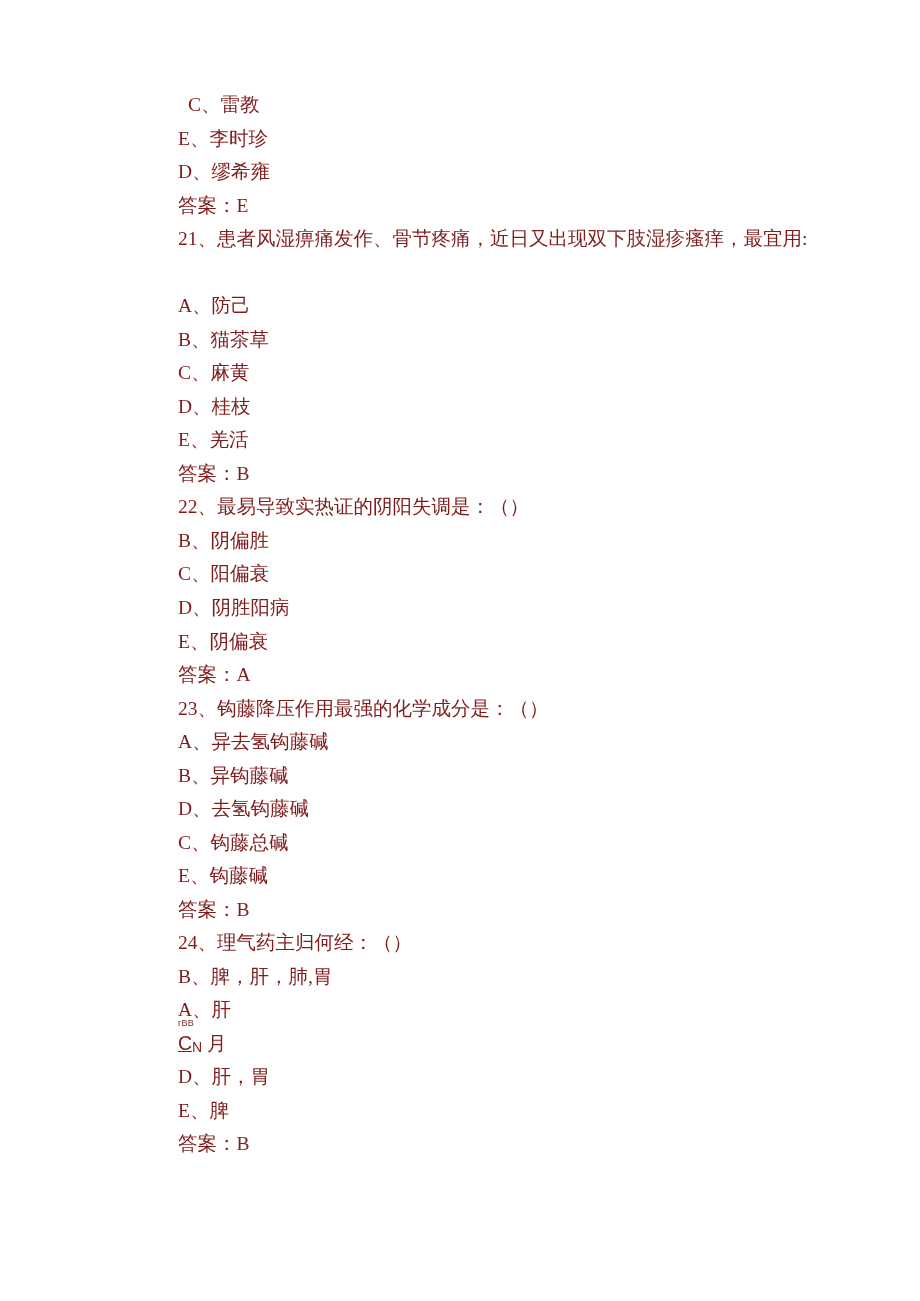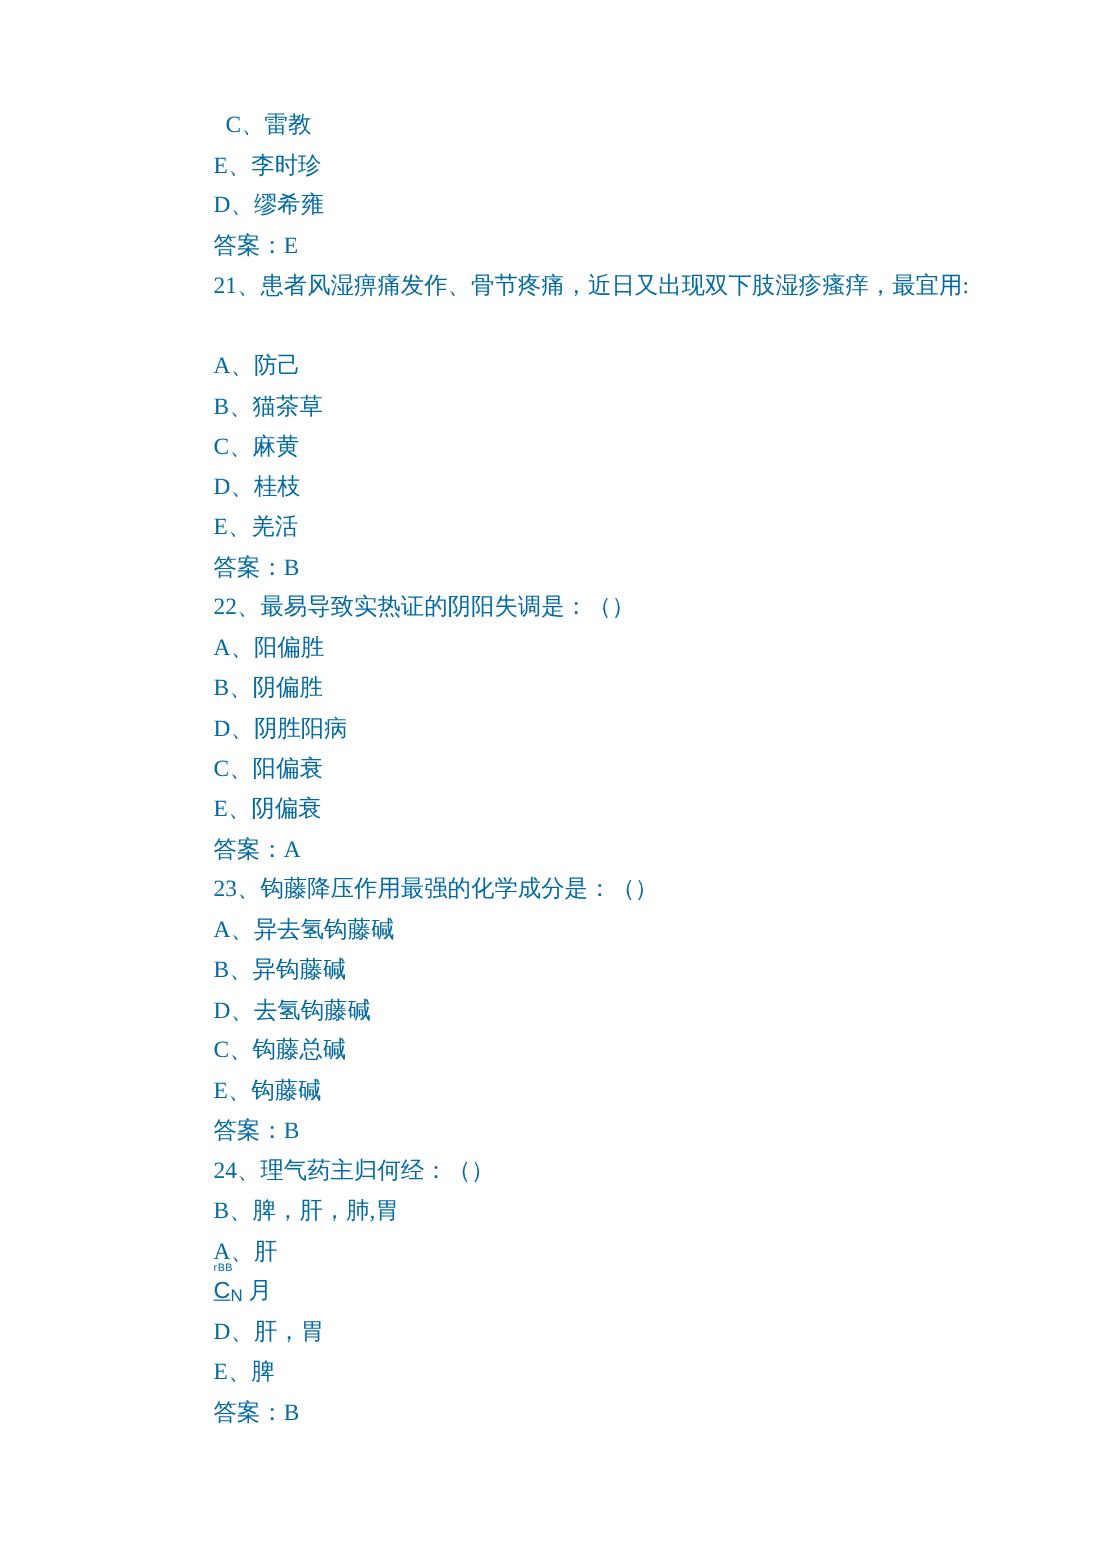--- a/index.html
+++ b/index.html
@@ -6,21 +6,21 @@
     margin: 0;
     padding: 0;
     background: #ffffff;
     font-family: "SimSun", "宋体", serif;
     width: 920px;
   }
   .page {
     padding: 88px 89px 88px 178px;
     font-size: 19.5px;
     line-height: 1.72;
-    color: #0369a1;
+    color: #7f1d1d;
   }
   .line {
     white-space: nowrap;
   }
   .indent {
     padding-left: 10px;
   }
   .ruby-wrap {
     position: relative;
     display: inline-block;
@@ -54,24 +54,23 @@
   <div class="line">答案：E</div>
   <div class="line">21、患者风湿痹痛发作、骨节疼痛，近日又出现双下肢湿疹瘙痒，最宜用:</div>
   <div class="line" style="height:1.72em"></div>
   <div class="line">A、防己</div>
   <div class="line">B、猫茶草</div>
   <div class="line">C、麻黄</div>
   <div class="line">D、桂枝</div>
   <div class="line">E、羌活</div>
   <div class="line">答案：B</div>
   <div class="line">22、最易导致实热证的阴阳失调是：（）</div>
-  <div class="line">A、阳偏胜</div>
   <div class="line">B、阴偏胜</div>
+  <div class="line">C、阳偏衰</div>
   <div class="line">D、阴胜阳病</div>
-  <div class="line">C、阳偏衰</div>
   <div class="line">E、阴偏衰</div>
   <div class="line">答案：A</div>
   <div class="line">23、钩藤降压作用最强的化学成分是：（）</div>
   <div class="line">A、异去氢钩藤碱</div>
   <div class="line">B、异钩藤碱</div>
   <div class="line">D、去氢钩藤碱</div>
   <div class="line">C、钩藤总碱</div>
   <div class="line">E、钩藤碱</div>
   <div class="line">答案：B</div>
   <div class="line">24、理气药主归何经：（）</div>

